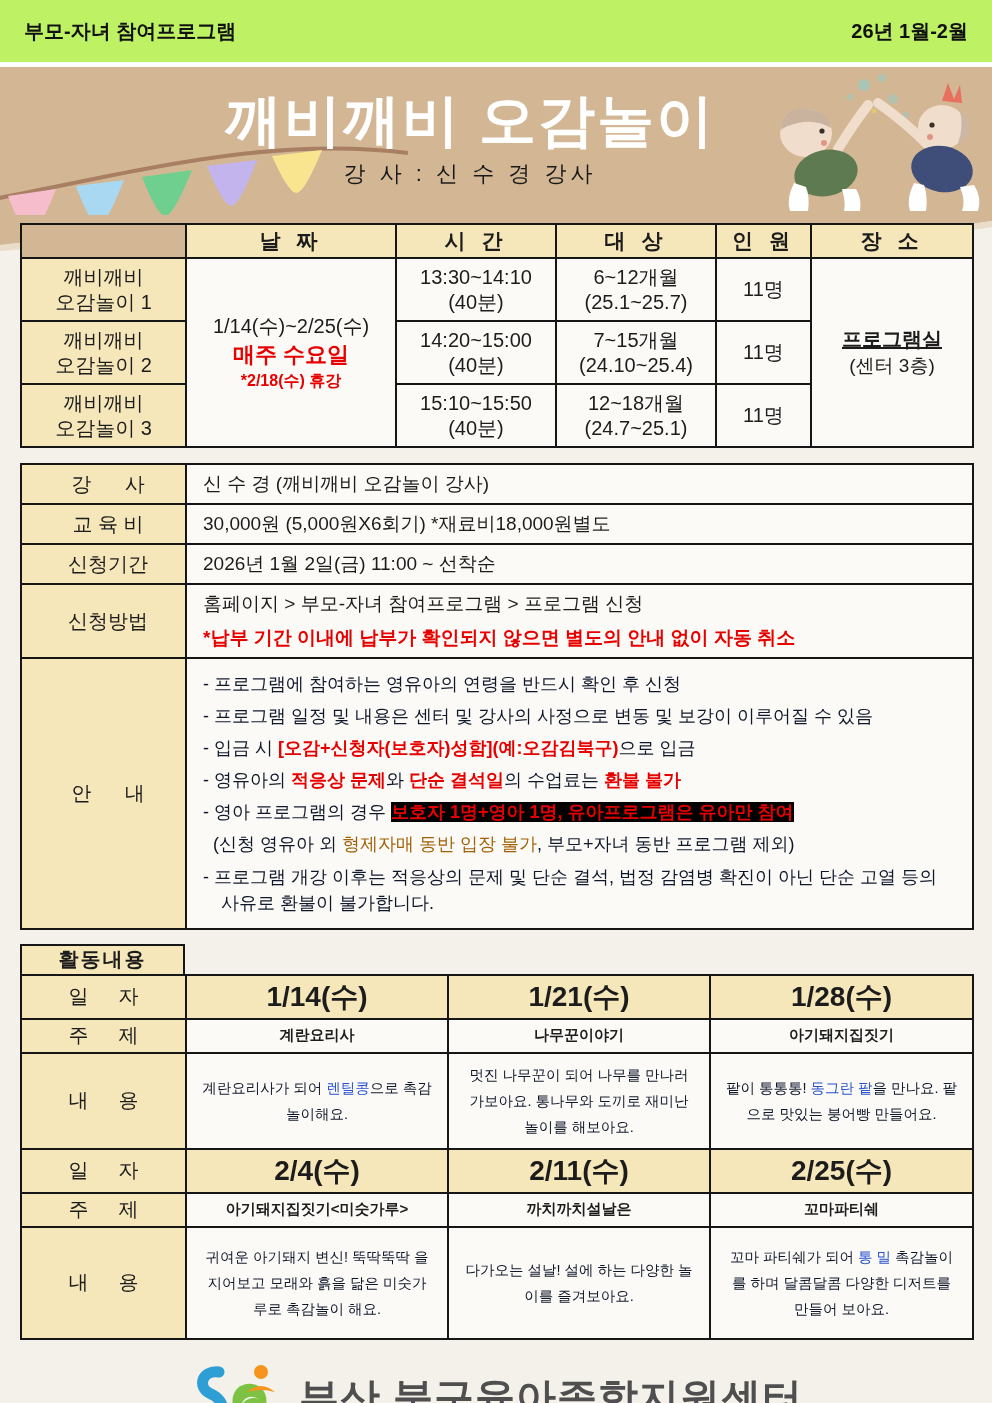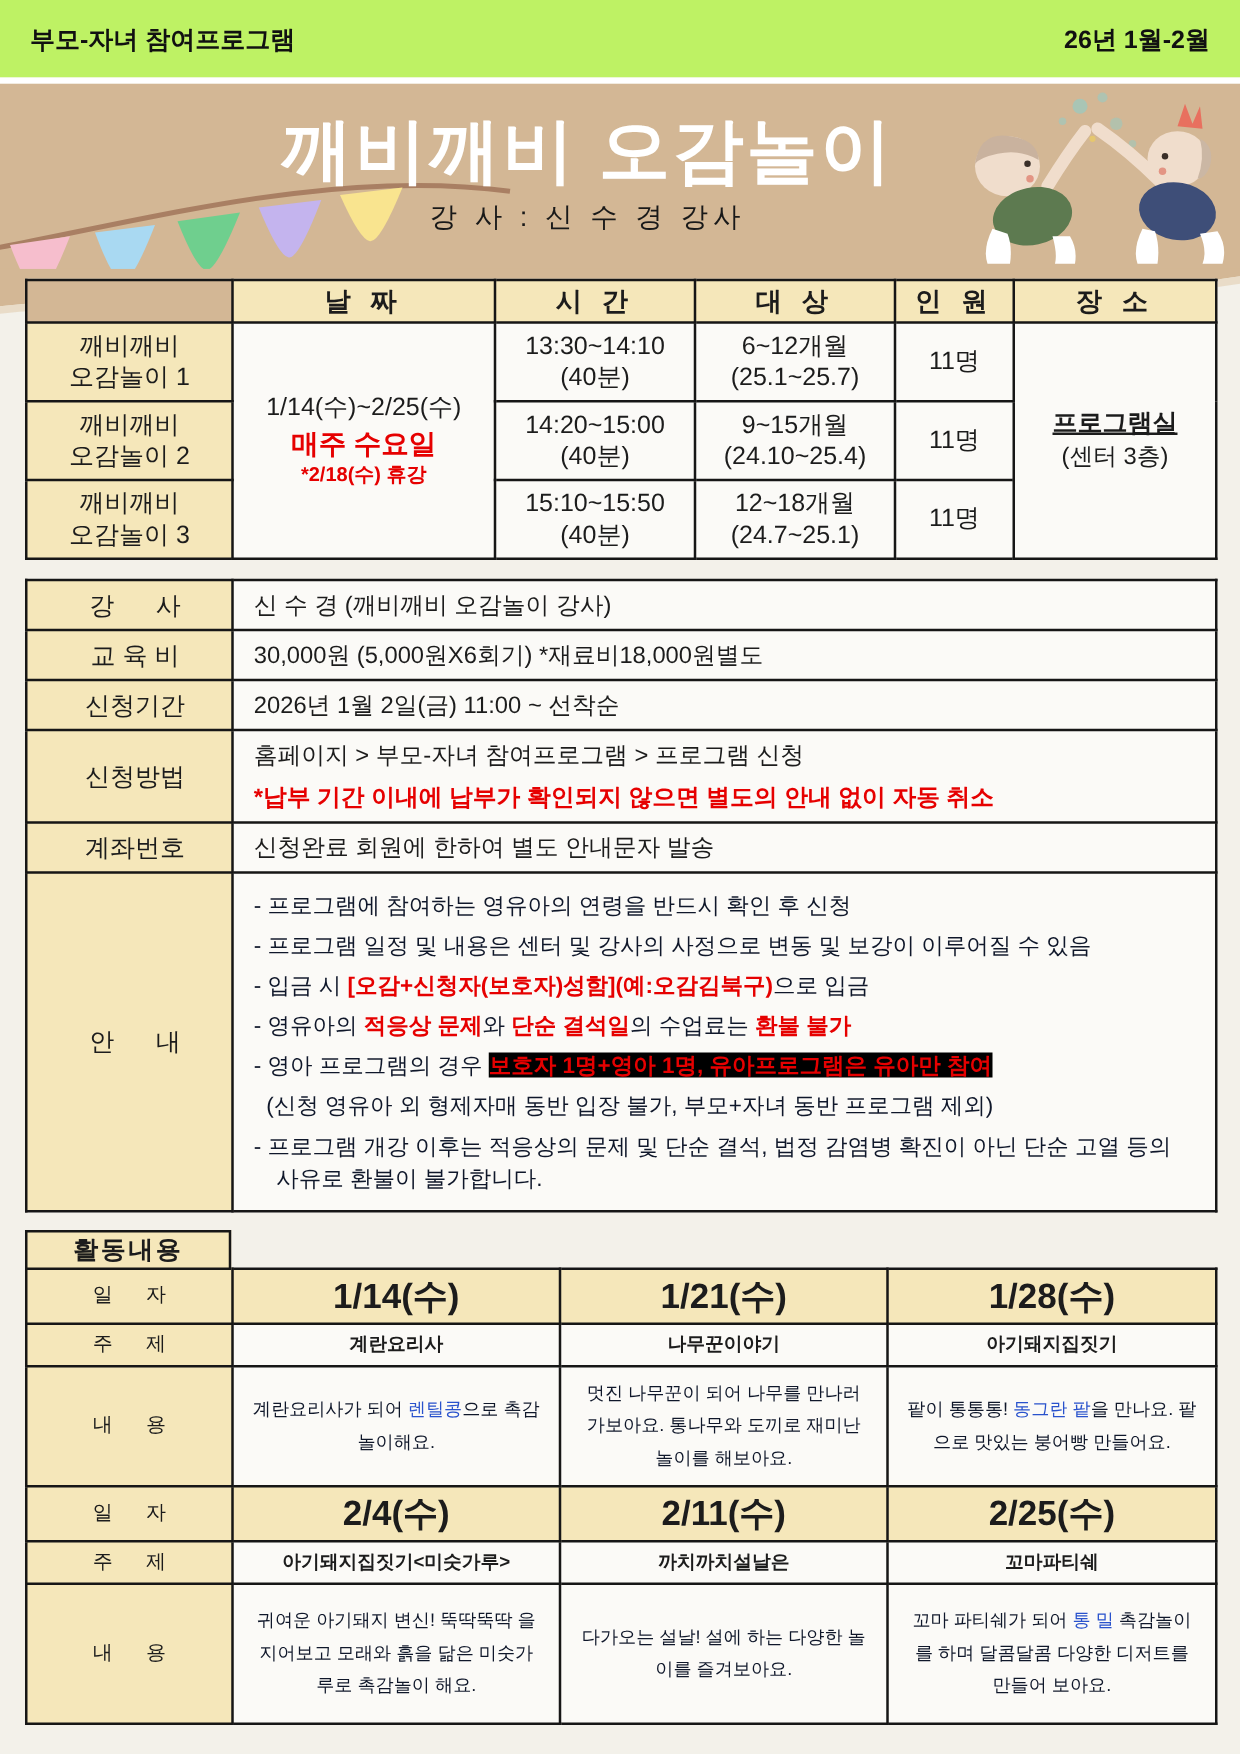--- a/index.html
+++ b/index.html
@@ -44,29 +44,29 @@
   
   table.info{ margin-top:15px; }
   table.info th{ font-size:20px; white-space:pre;padding-left:13px; }
   table.info td{ text-align:left; padding:6px 16px; font-size:19px; }
   table.info tr.r1 td, table.info tr.r1 th{ height:38px; }
   .redline{ color:#e60000; font-weight:bold; margin-top:8px; }
   td.notice{ padding:10px 16px; }
   .nline{ font-size:18px; line-height:1.45; margin:6px 0; padding-left:18px; text-indent:-18px;
           white-space:pre-wrap; }
   .sg-n{ color:#0f172a; }
-  .sg-r{ color:#0f172a; }
+  .sg-r{ color:#a16207; }
   .sg-rb{ color:#e60000; font-weight:bold; }
   .sg-hl{ background:#000000; color:#e60000; font-weight:bold; }
   .sg-b{ color:#2952cc; }
   
   .act-title-box{ width:165px; height:32px; margin:14px 0 -2px 20px; border:2px solid #161616;
       background:#f5e7ba; display:flex; align-items:center; justify-content:center;
       font-size:20px; font-weight:bold; letter-spacing:2px; position:relative; z-index:2; }
-  table.act th{ white-space:pre; font-size:16px; }
+  table.act th{ white-space:pre; font-size:20px;font-family:Liberation Serif, serif; }
   table.act tr.daterow th, table.act tr.daterow td{ height:32px; }
   table.act tr.daterow td{ font-size:28px; font-weight:bold; }
   table.act tr.topicrow th, table.act tr.topicrow td{ height:34px; }
   table.act tr.topicrow td{ font-size:15px; font-weight:bold; }
   table.act tr.controw1 th, table.act tr.controw1 td{ height:96px; }
   table.act tr.controw2 th, table.act tr.controw2 td{ height:112px; }
   .cont{ font-size:14.5px; line-height:1.8; padding:2px 10px; }
   
   .footer{ margin-top:22px; display:flex; align-items:center; justify-content:center; gap:14px; }
   .org{ font-size:40px; font-weight:bold; color:#4f4f4f; letter-spacing:1px; }
@@ -171,21 +171,21 @@
   <tr>
     <td class="cream namecell">
       <div>깨비깨비</div>
       <div>오감놀이 2</div>
     </td>
     <td>
       <div>14:20~15:00</div>
       <div>(40분)</div>
     </td>
     <td>
-      <div>9~15개월</div>
+      <div>7~15개월</div>
       <div>(24.10~25.4)</div>
     </td>
     <td>11명</td>
   </tr>
   <tr>
     <td class="cream namecell">
       <div>깨비깨비</div>
       <div>오감놀이 3</div>
     </td>
     <td>
@@ -218,24 +218,20 @@
   <tr class="r1">
     <th class="cream">신청기간</th>
     <td>2026년 1월 2일(금) 11:00 ~ 선착순</td>
   </tr>
   <tr>
     <th class="cream">신청방법</th>
     <td>
       <div>홈페이지 &gt; 부모-자녀 참여프로그램 &gt; 프로그램 신청</div>
       <div class="redline">*납부 기간 이내에 납부가 확인되지 않으면 별도의 안내 없이 자동 취소</div>
     </td>
-  </tr>
-  <tr class="r1">
-    <th class="cream">계좌번호</th>
-    <td>신청완료 회원에 한하여 별도 안내문자 발송</td>
   </tr>
   <tr>
     <th class="cream">안      내</th>
     <td class="notice">
       <div class="nline"><span class="sg-n">- 프로그램에 참여하는 영유아의 연령을 반드시 확인 후 신청</span></div>
       <div class="nline"><span class="sg-n">- 프로그램 일정 및 내용은 센터 및 강사의 사정으로 변동 및 보강이 이루어질 수 있음</span></div>
       <div class="nline"><span class="sg-n">- 입금 시 </span><span class="sg-rb">[오감+신청자(보호자)성함](예:오감김북구)</span><span class="sg-n">으로 입금</span></div>
       <div class="nline"><span class="sg-n">- 영유아의 </span><span class="sg-rb">적응상 문제</span><span class="sg-n">와 </span><span class="sg-rb">단순 결석일</span><span class="sg-n">의 수업료는 </span><span class="sg-rb">환불 불가</span></div>
       <div class="nline"><span class="sg-n">- 영아 프로그램의 경우 </span><span class="sg-hl">보호자 1명+영아 1명, 유아프로그램은 유아만 참여</span></div>
       <div class="nline"><span class="sg-n">  (신청 영유아 외 </span><span class="sg-r">형제자매 동반 입장 불가</span><span class="sg-n">, 부모+자녀 동반 프로그램 제외)</span></div>

